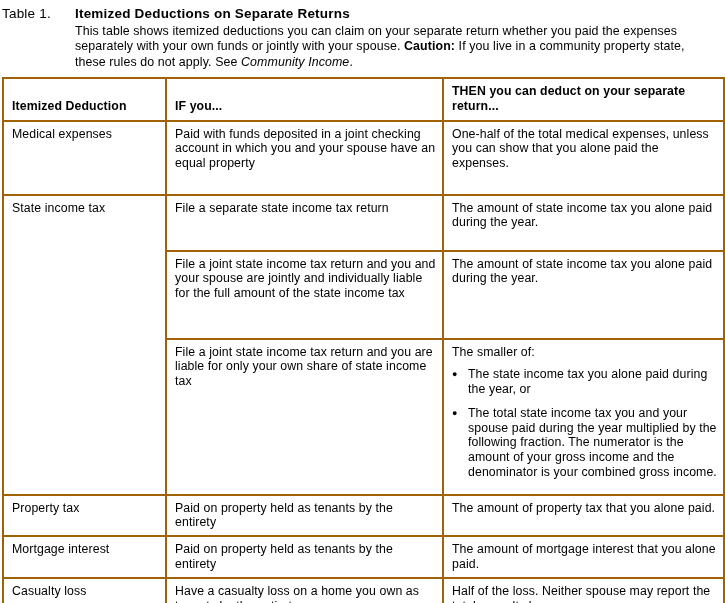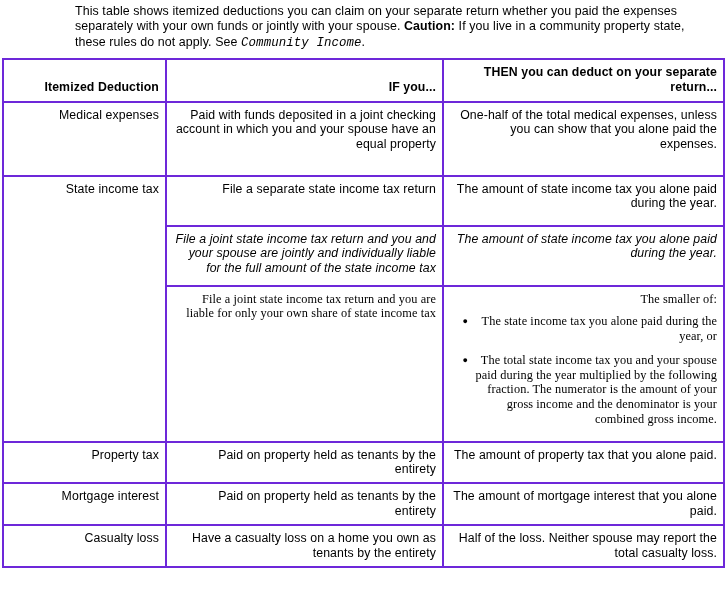--- a/index.html
+++ b/index.html
@@ -30,48 +30,48 @@
     letter-spacing: 0.2px;
   }
   .description {
     margin: 0 0 7px 73px;
     width: 632px;
     font-size: 12.4px;
     line-height: 1.24;
     letter-spacing: 0.1px;
   }
   .description .bold { font-weight: bold; }
-  .description .italic { font-style: italic; font-family: Liberation Mono, monospace; }
+  .description .italic { font-style: italic; }
 
   table.deductions {
     border-collapse: collapse;
     table-layout: fixed;
     width: 721px;
   }
   table.deductions th,
   table.deductions td {
-    border: 2px solid #6d28d9;
+    border: 2px solid #a16207;
     padding: 5px 6px 5px 8px;
     font-size: 12.3px;
     line-height: 1.2;
-    text-align: right;
+    text-align: left;
     vertical-align: top;
     letter-spacing: 0.1px;
     overflow: hidden;
   }
   table.deductions th {
     vertical-align: bottom;
     font-weight: bold;
     padding-bottom: 6px;
   }
   tr.r-header   { height: 42px; }
   tr.r-medical  { height: 74px; }
-  tr.r-state1   { height: 50px; }
-  tr.r-state2   { height: 60px; font-style: italic; }
-  tr.r-state3   { height: 132px; font-family: Liberation Serif, serif; }
+  tr.r-state1   { height: 56px; }
+  tr.r-state2   { height: 88px; }
+  tr.r-state3   { height: 132px; }
   tr.r-property { height: 41px; }
   tr.r-mortgage { height: 42px; }
   tr.r-casualty { height: 36px; }
 
   ul.bullets {
     list-style: none;
     margin: 8px 0 0 0;
     padding: 0;
   }
   ul.bullets li {
@@ -83,20 +83,24 @@
     font-size: 9px;
     line-height: 14px;
   }
   ul.bullets .bullet-text { flex: 1 1 auto; }
 </style>
 </head>
 <body>
 
 <div class="page">
 
+  <div class="title-row">
+    <span class="table-label">Table 1.</span>
+    <span class="table-heading">Itemized Deductions on Separate Returns</span>
+  </div>
 
   <div class="description"><span>This table shows itemized deductions you can claim on your separate return whether you paid the expenses separately with your own funds or jointly with your spouse. </span><span class="bold">Caution:</span><span> If you live in a community property state, these rules do not apply. See </span><span class="italic">Community Income</span><span>.</span></div>
 
   <table class="deductions">
     <colgroup>
       <col style="width:163px">
       <col style="width:277px">
       <col style="width:281px">
     </colgroup>
 

